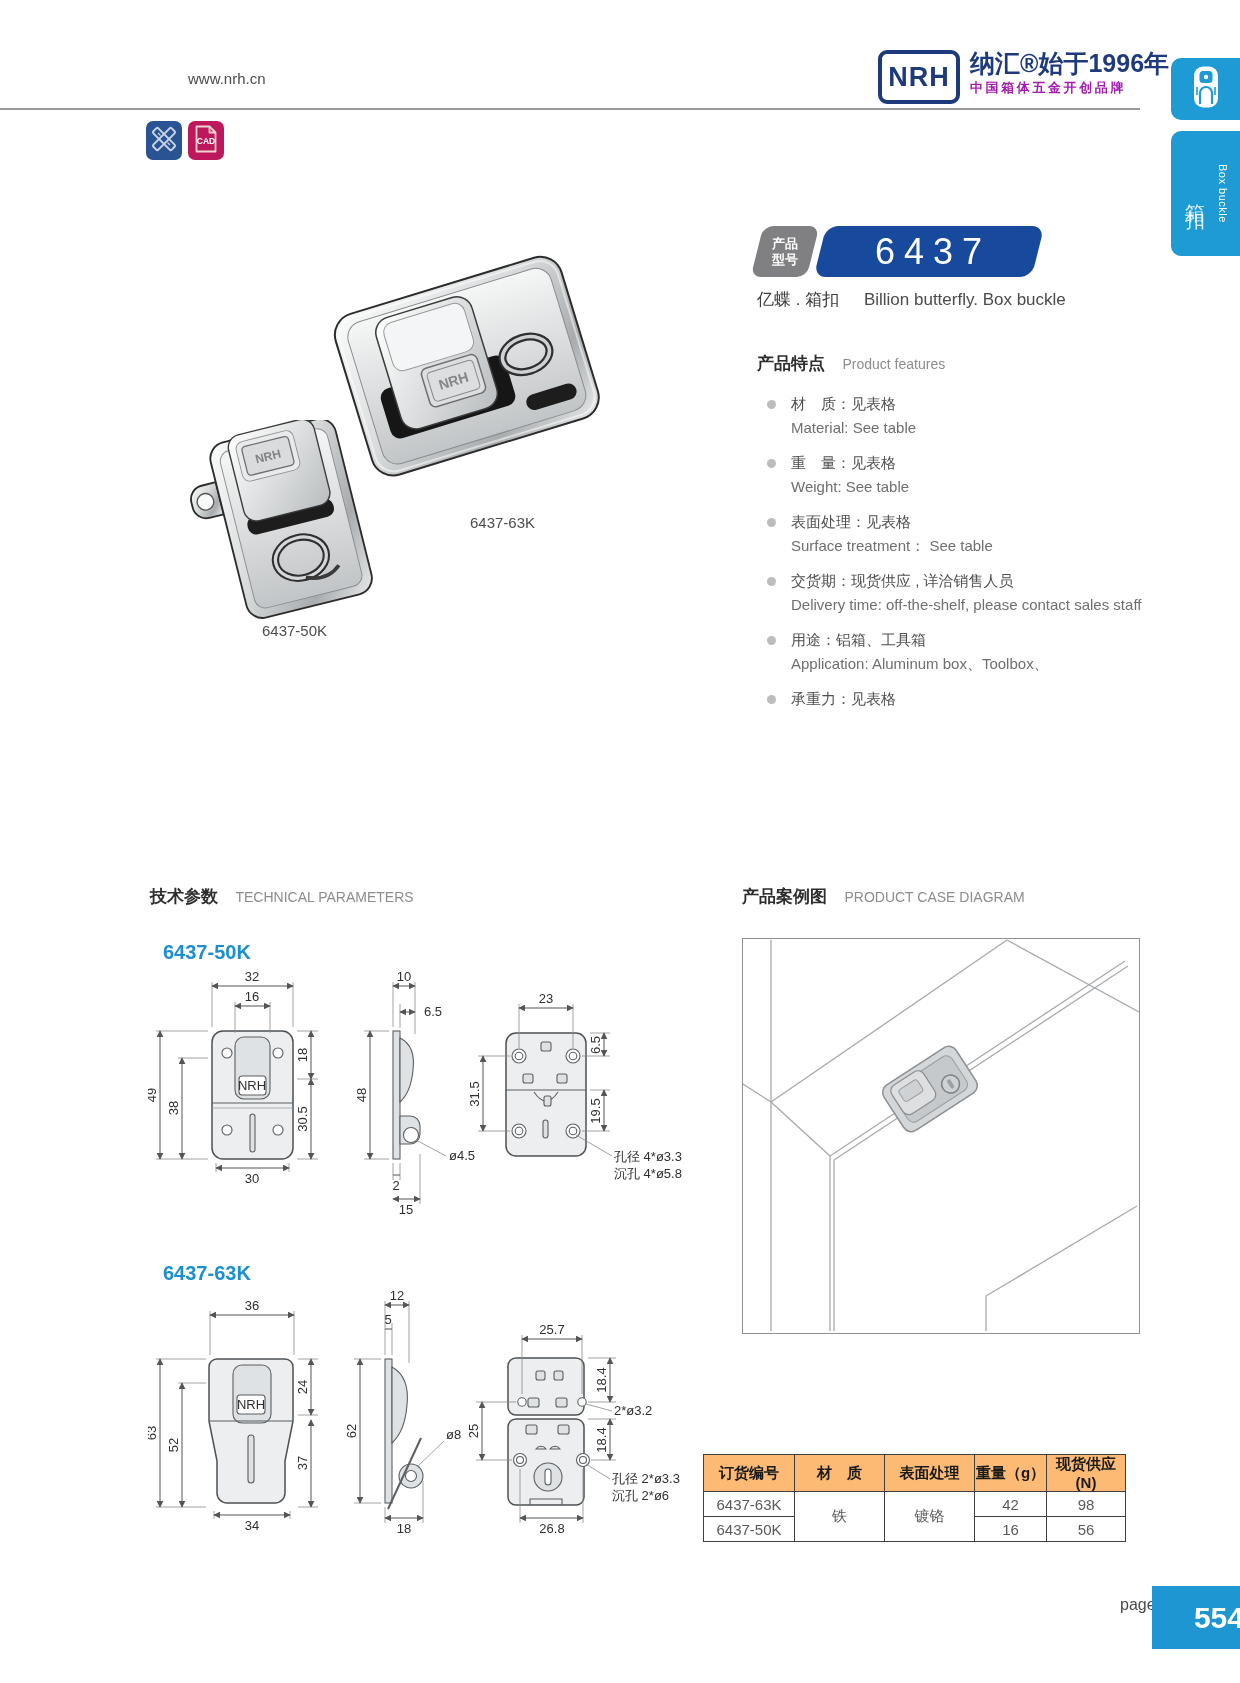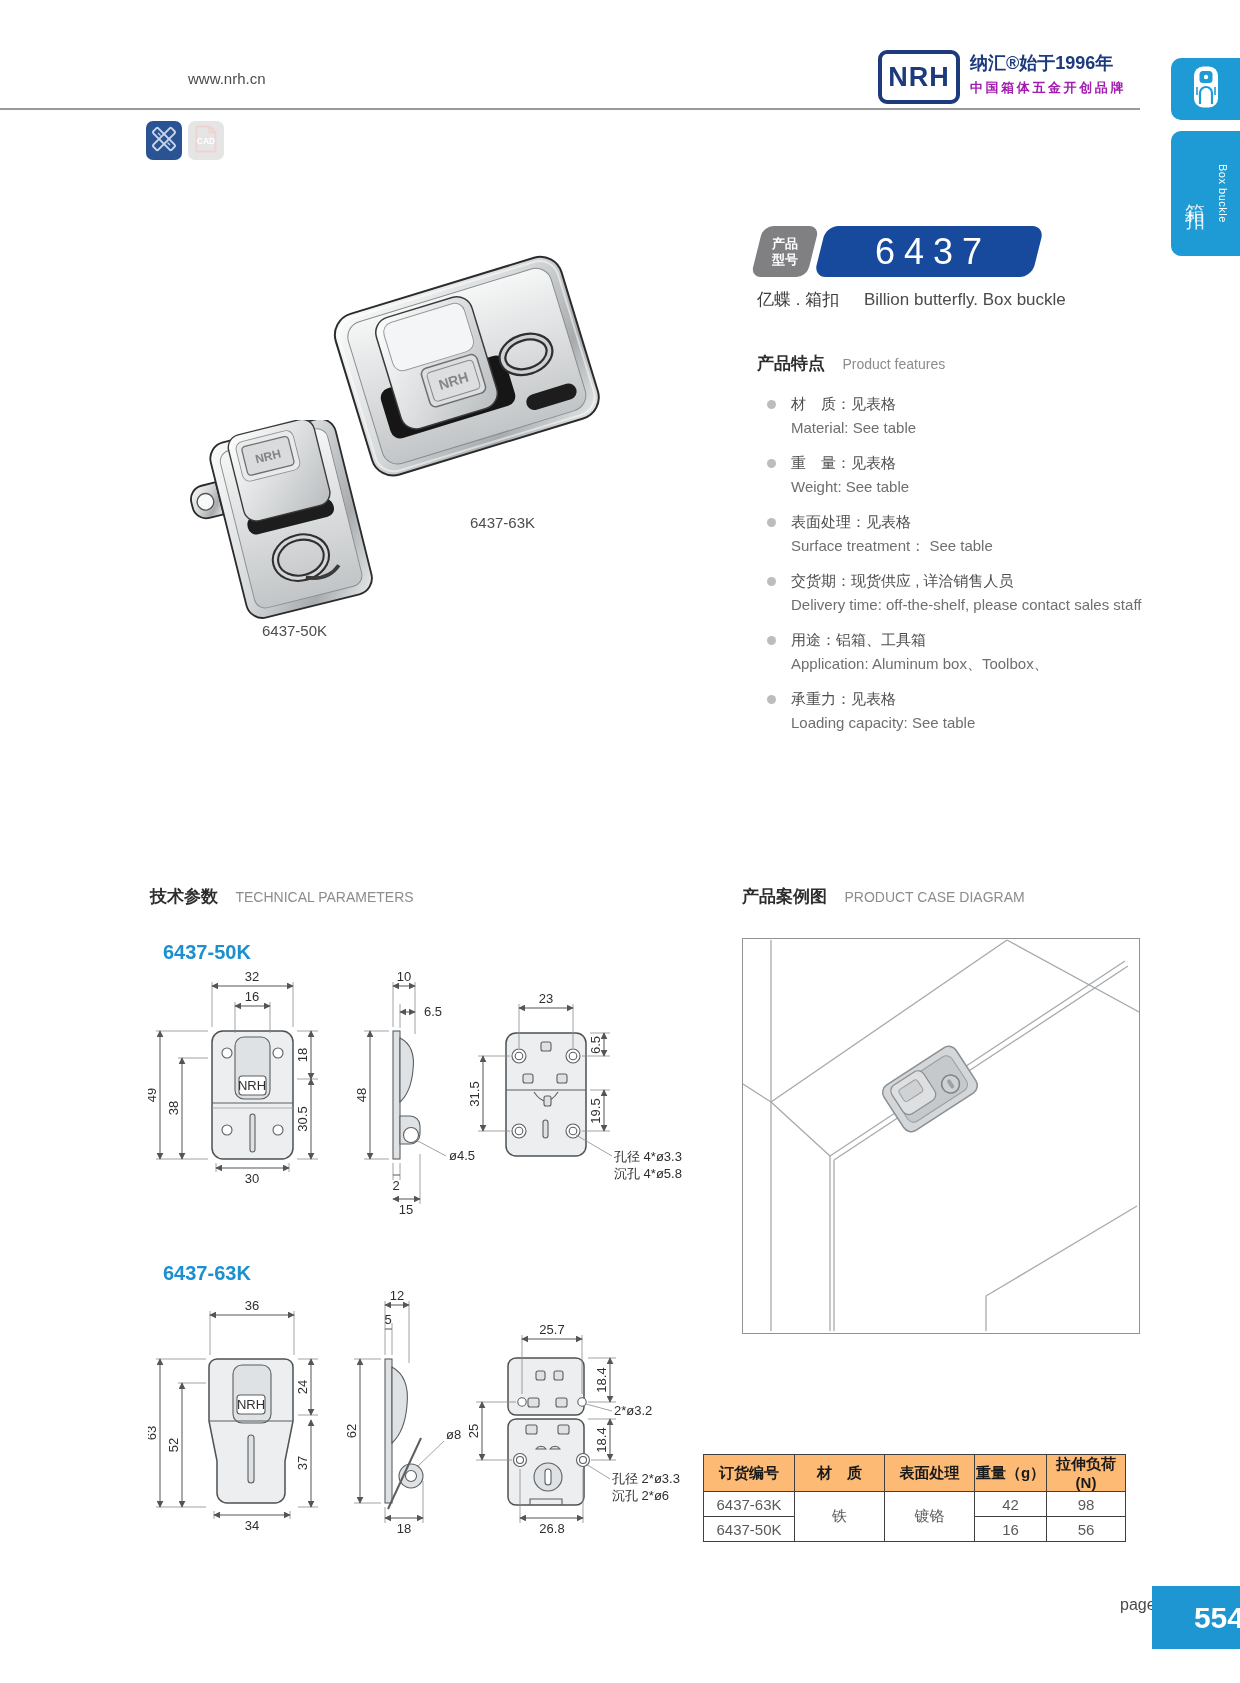--- a/index.html
+++ b/index.html
@@ -8,35 +8,35 @@
   .abs{position:absolute;}
 
   
   .site-url{left:188px;top:70px;font-size:15px;color:#4b4b4b;text-decoration:none;}
   .header-rule{left:0;top:108px;width:1140px;height:2px;background:#9a9a9a;}
   .logo-wrap{left:878px;top:50px;display:flex;gap:10px;align-items:flex-start;}
   .logo-box{width:74px;height:46px;border:4px solid #1c3a7c;border-radius:9px;
             display:flex;align-items:center;justify-content:center;
             font-size:27px;font-weight:bold;color:#1c3a7c;letter-spacing:1px;}
   .brand-col{display:flex;flex-direction:column;}
-  .brand-1{font-size:18px;font-weight:bold;color:#1c3a7c;line-height:26px;}
+  .brand-1{font-size:25px;font-weight:bold;color:#1c3a7c;line-height:26px;}
   .brand-2{font-size:13px;font-weight:bold;color:#a21caf;letter-spacing:2.6px;margin-top:3px;}
 
   
   .side-tab{left:1171px;background:#1e9ad5;border-radius:10px 0 0 10px;display:flex;
             align-items:center;justify-content:center;}
   .tab-icon{top:58px;width:69px;height:62px;}
   .tab-cat{top:131px;width:69px;height:125px;gap:7px;}
   .tab-cat-cn{writing-mode:vertical-rl;font-size:20px;color:rgba(255,255,255,.85);letter-spacing:6px;}
   .tab-cat-en{writing-mode:vertical-rl;font-size:11px;color:#ffffff;letter-spacing:.5px;}
 
   
   .sq-icon{width:36px;height:39px;border-radius:7px;display:flex;align-items:center;justify-content:center;}
   .icon-design{left:146px;top:121px;background:#2a5393;}
-  .icon-cad{left:188px;top:121px;background:#e5e5e5;}
+  .icon-cad{left:188px;top:121px;background:#be185d;}
 
   
   .badge{transform:skewX(-14deg);display:flex;align-items:center;justify-content:center;}
   .badge-inner{transform:skewX(14deg);text-align:center;}
   .badge-gray{left:757px;top:226px;width:56px;height:51px;background:#808083;border-radius:10px;}
   .badge-gray .badge-inner{font-size:13px;font-weight:600;color:#fff;line-height:16px;}
   .badge-blue{left:820px;top:226px;width:218px;height:51px;background:#17499c;border-radius:12px;}
   .badge-blue .badge-inner{font-size:36px;color:#fff;letter-spacing:9px;padding-left:9px;}
 
   .product-name{left:757px;top:288px;font-size:17px;color:#3b3b3b;}
@@ -180,21 +180,20 @@
     <div class="en">Delivery time: off-the-shelf, please contact sales staff</div>
   </li>
   <li class="feat">
     <span class="bullet"></span>
     <div class="cn">用途：铝箱、工具箱</div>
     <div class="en">Application: Aluminum box、Toolbox、</div>
   </li>
   <li class="feat">
     <span class="bullet"></span>
     <div class="cn">承重力：见表格</div>
-    <div class="en">Loading capacity: See table</div>
   </li>
 </ul>
 
 <svg class="abs" style="left:318px;top:252px;" width="300" height="255" viewBox="0 0 300 255">
   <defs>
     <linearGradient id="g63a" x1="0" y1="0" x2="1" y2="1">
       <stop offset="0" stop-color="#fbfcfc"></stop>
         <stop offset=".45" stop-color="#d6d9da"></stop>
       <stop offset=".75" stop-color="#a8acae"></stop>
         <stop offset="1" stop-color="#e9ebec"></stop>
@@ -514,21 +513,21 @@
   </svg>
 </div>
 
 <table class="abs spec-table">
   <thead>
     <tr>
       <th class="c1">订货编号</th>
       <th class="c2">材　质</th>
       <th class="c3">表面处理</th>
       <th class="c4">重量（g）</th>
-      <th class="c5">拉伸负荷 (N)</th>
+      <th class="c5">现货供应 (N)</th>
     </tr>
   </thead>
   <tbody>
     <tr>
       <td>6437-63K</td>
       <td rowspan="2">铁</td>
       <td rowspan="2">镀铬</td>
       <td>42</td>
       <td>98</td>
     </tr>

